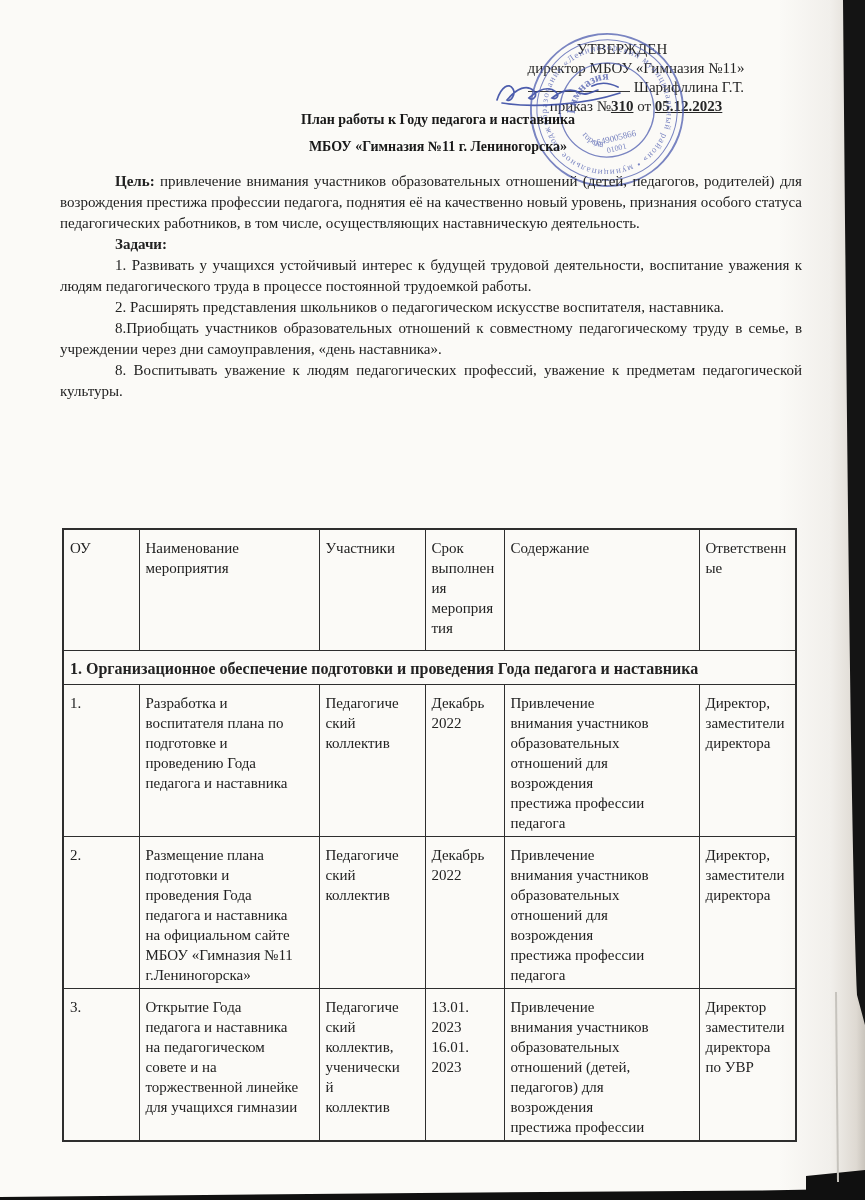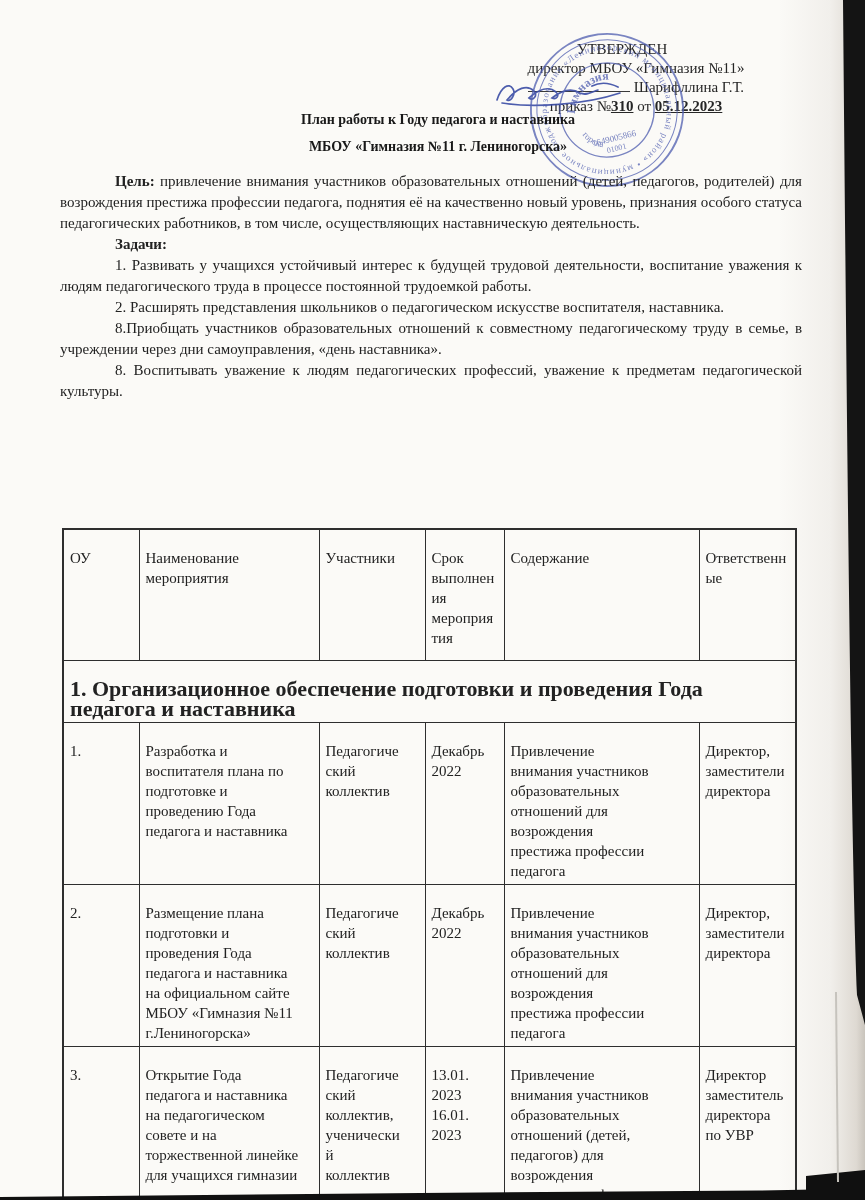--- a/index.html
+++ b/index.html
@@ -35,25 +35,25 @@
   .body-text p{margin:0;text-indent:55px;}
   .body-text .b{font-weight:bold;}
   
   table.plan{
     position:absolute;left:62px;top:528px;width:733px;
     border-collapse:collapse;table-layout:fixed;
     font-size:15px;line-height:20px;color:#222;
   }
   table.plan td{
     border:1px solid #2e2e2e;vertical-align:top;
-    padding:18px 5px 3px 6px;white-space:pre-line;overflow:hidden;
+    padding:8px 5px 3px 6px;white-space:pre-line;overflow:hidden;
   }
   table.plan{border:2px solid #2e2e2e;}
   td.hdr{height:109px;}
-  td.sec{font-weight:bold;font-size:22px;white-space:normal;padding:2px 4px 3px 5px;height:22px;font-family:Liberation Serif, serif;}
+  td.sec{font-weight:bold;font-size:16px;white-space:normal;padding:2px 4px 3px 5px;height:22px;font-family:Liberation Serif, serif;}
   td.num{padding-left:10px;}
   tr.r1 td{height:131px;}
   tr.r2 td{height:134px;}
   tr.r3 td{height:134px;}
   
   .stamp{position:absolute;left:507px;top:10px;width:200px;height:200px;pointer-events:none;opacity:.78;}
   
   .signature{position:absolute;left:492px;top:78px;width:136px;height:32px;pointer-events:none;}
   
   .scan-edges{position:absolute;inset:0;pointer-events:none;}
@@ -210,21 +210,21 @@
 16.01.
 2023</td>
         <td>Привлечение
 внимания участников
 образовательных
 отношений (детей,
 педагогов) для
 возрождения
 престижа профессии</td>
         <td>Директор
-заместитель
+заместители
 директора
 по УВР</td>
       </tr>
     </tbody>
   </table>
 
   <svg class="scan-edges" viewBox="0 0 865 1200">
     <path d="M844,0 L865,0 L865,1025 L857,995 C850,820 846,320 843,0 Z" fill="#141414"></path>
     <path d="M0,1197 L420,1193 L760,1190.5 L865,1188.5 L865,1200 L0,1200 Z" fill="#101010"></path>
     <path d="M806,1176 L865,1170 L865,1200 L806,1200 Z" fill="#101010"></path>

